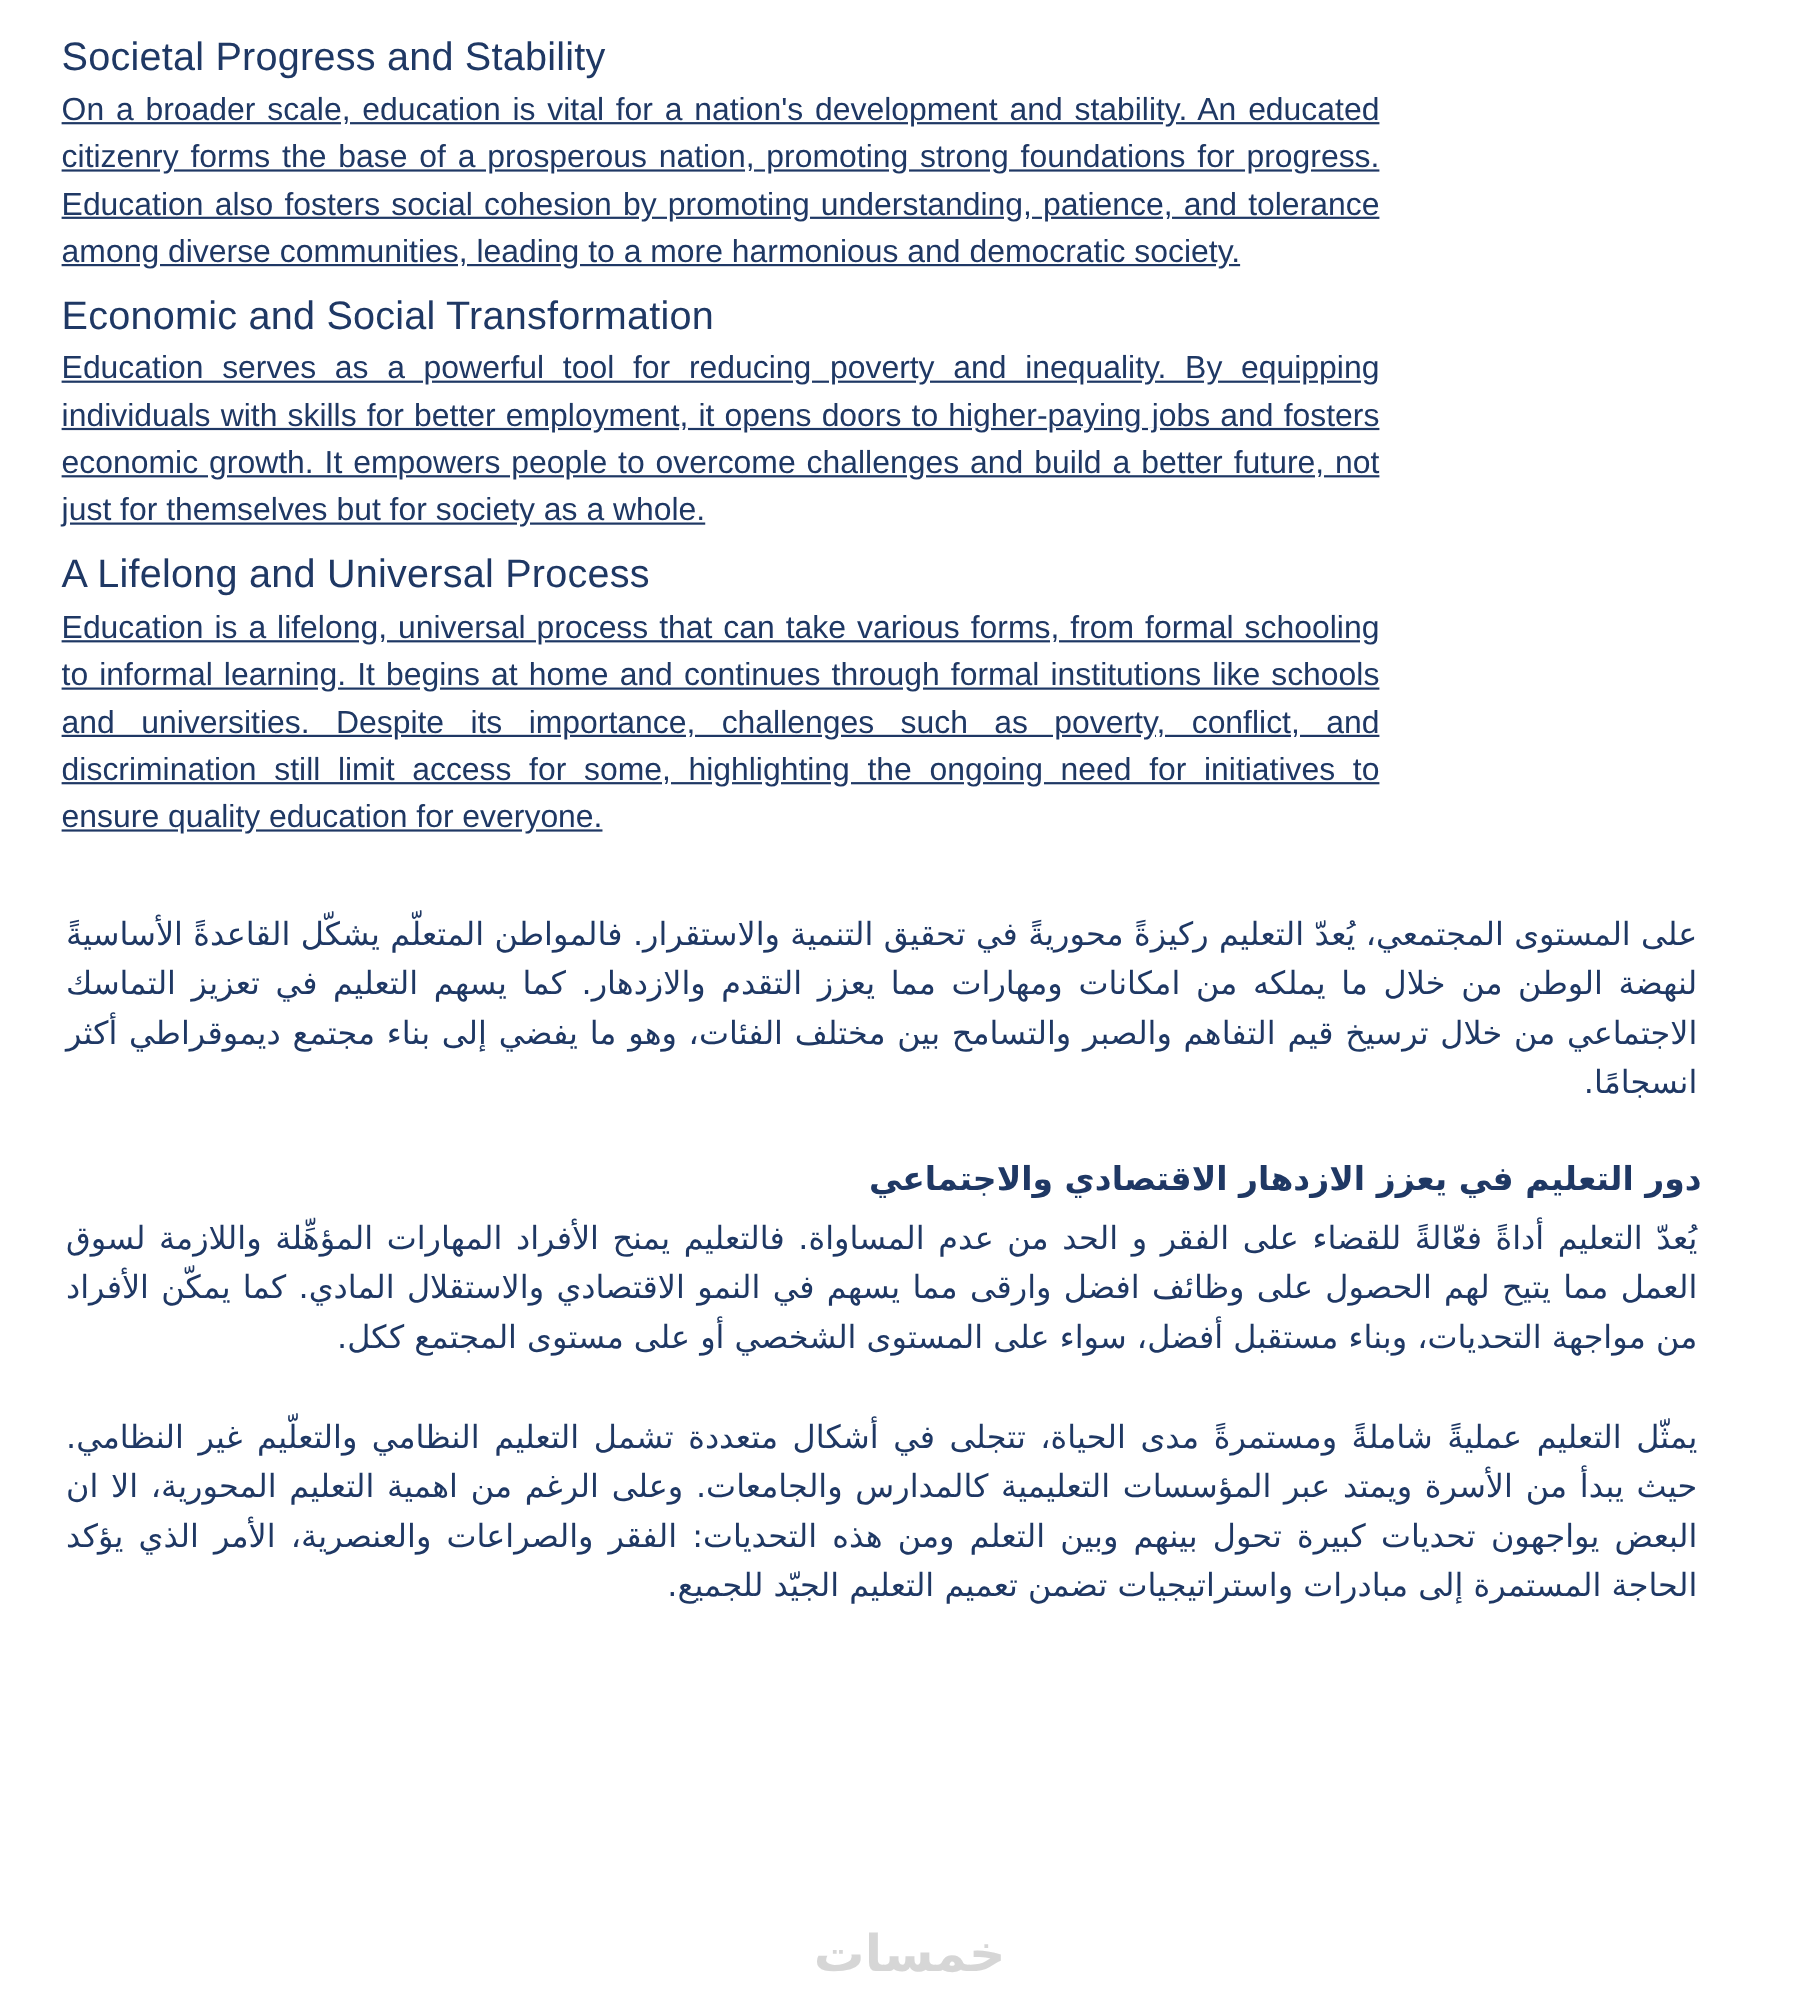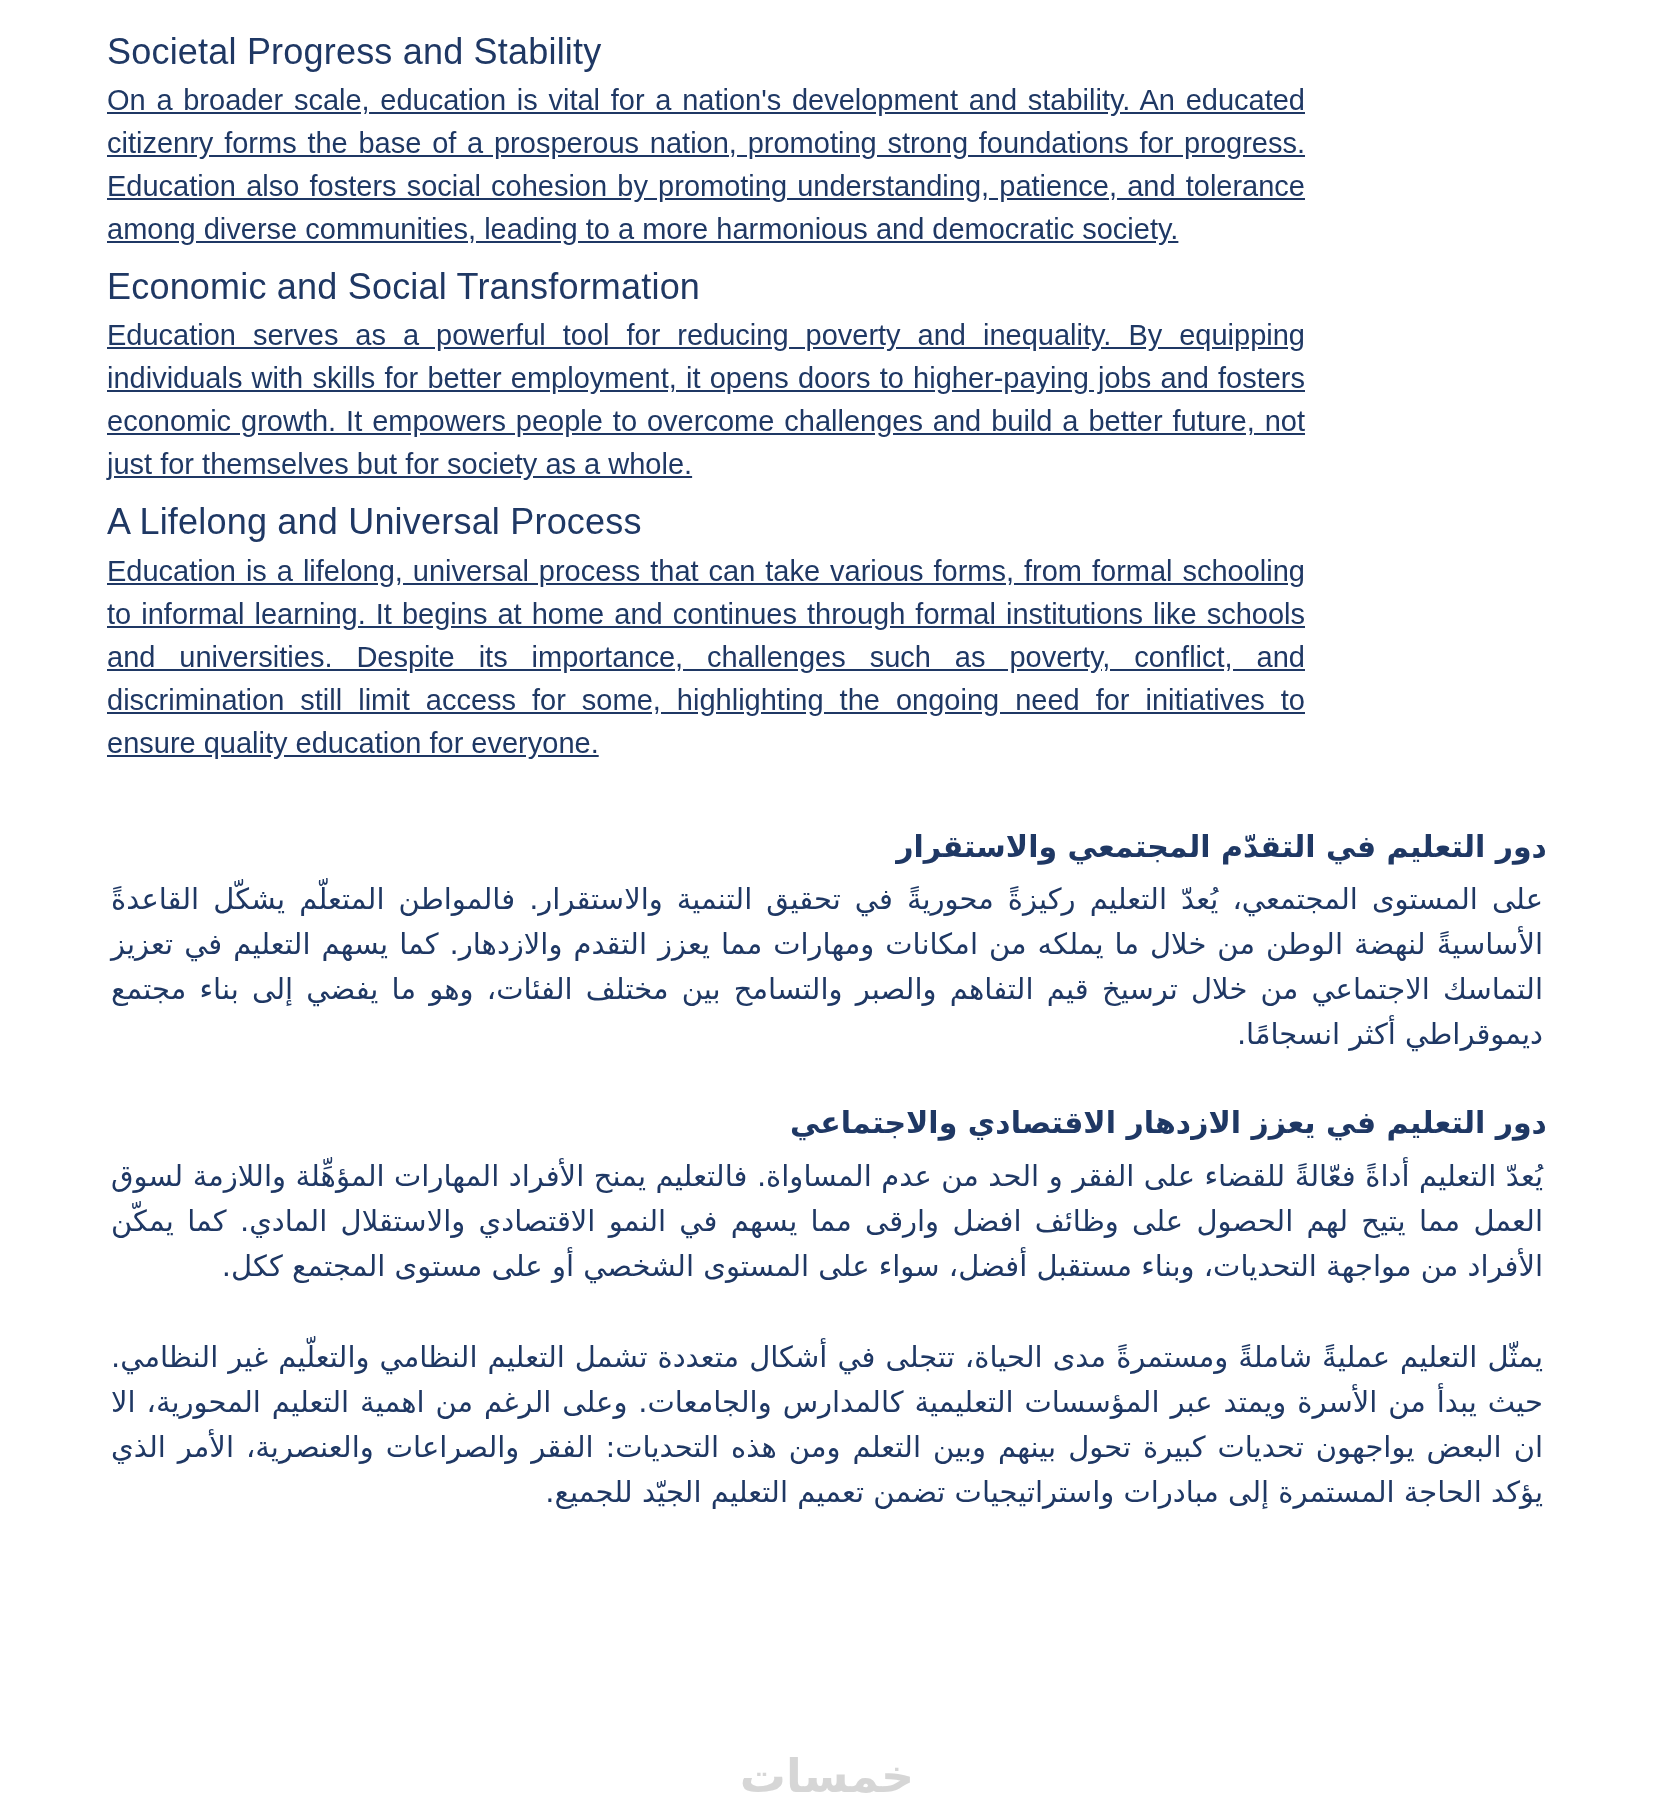--- a/index.html
+++ b/index.html
@@ -7,21 +7,21 @@
     padding: 0;
     background: #ffffff;
   }
   .page {
     position: relative;
     width: 1654px;
     height: 1816px;
     box-sizing: border-box;
     background: #ffffff;
     color: #1f3864;
-    padding: 30px 107px 0 107px;
+    padding: 30px 107px 0 56px;
     overflow: hidden;
   }
   
   .en-block {
     width: 1198px;
     font-family: "Liberation Sans", sans-serif;
   }
   .en-heading {
     font-size: 36px;
     line-height: 1.2;
@@ -98,21 +98,20 @@
     <div class="en-section">
       <h1 class="en-heading">A Lifelong and Universal Process</h1>
       <p class="en-body">Education is a lifelong, universal process that can take various forms, from formal schooling to informal learning. It begins at home and continues through formal institutions like schools and universities. Despite its importance, challenges such as poverty, conflict, and discrimination still limit access for some, highlighting the ongoing need for initiatives to ensure quality education for everyone.</p>
     </div>
 
   </div>
 
   <div class="ar-block" dir="rtl" lang="ar">
 
     <div class="ar-section">
-      <h2 class="ar-heading">دور التعليم في التقدّم المجتمعي والاستقرار</h2>
       <p class="ar-body">على المستوى المجتمعي، يُعدّ التعليم ركيزةً محوريةً في تحقيق التنمية والاستقرار. فالمواطن المتعلّم يشكّل القاعدةً الأساسيةً لنهضة الوطن من خلال ما يملكه من امكانات ومهارات  مما يعزز التقدم والازدهار. كما يسهم التعليم في تعزيز التماسك الاجتماعي من خلال ترسيخ قيم التفاهم والصبر والتسامح بين مختلف الفئات، وهو ما يفضي إلى بناء مجتمع ديموقراطي أكثر انسجامًا.</p>
     </div>
 
     <div class="ar-section">
       <h2 class="ar-heading">دور التعليم في يعزز الازدهار الاقتصادي والاجتماعي</h2>
       <p class="ar-body">يُعدّ التعليم أداةً فعّالةً للقضاء على الفقر و الحد من عدم المساواة. فالتعليم يمنح الأفراد المهارات المؤهِّلة واللازمة لسوق العمل مما يتيح لهم الحصول على وظائف افضل وارقى مما يسهم في النمو الاقتصادي والاستقلال المادي. كما يمكّن الأفراد من مواجهة التحديات، وبناء مستقبل أفضل، سواء على المستوى الشخصي أو على مستوى المجتمع ككل.</p>
     </div>
 
     <div class="ar-section">
       <p class="ar-body">يمثّل التعليم عمليةً شاملةً ومستمرةً مدى الحياة، تتجلى في أشكال متعددة تشمل التعليم النظامي والتعلّيم غير النظامي. حيث يبدأ من الأسرة ويمتد عبر المؤسسات التعليمية كالمدارس والجامعات. وعلى الرغم من اهمية التعليم المحورية، الا ان البعض يواجهون تحديات كبيرة تحول بينهم وبين التعلم ومن هذه التحديات: الفقر والصراعات والعنصرية، الأمر الذي يؤكد الحاجة المستمرة إلى مبادرات واستراتيجيات تضمن تعميم التعليم الجيّد للجميع.</p>

